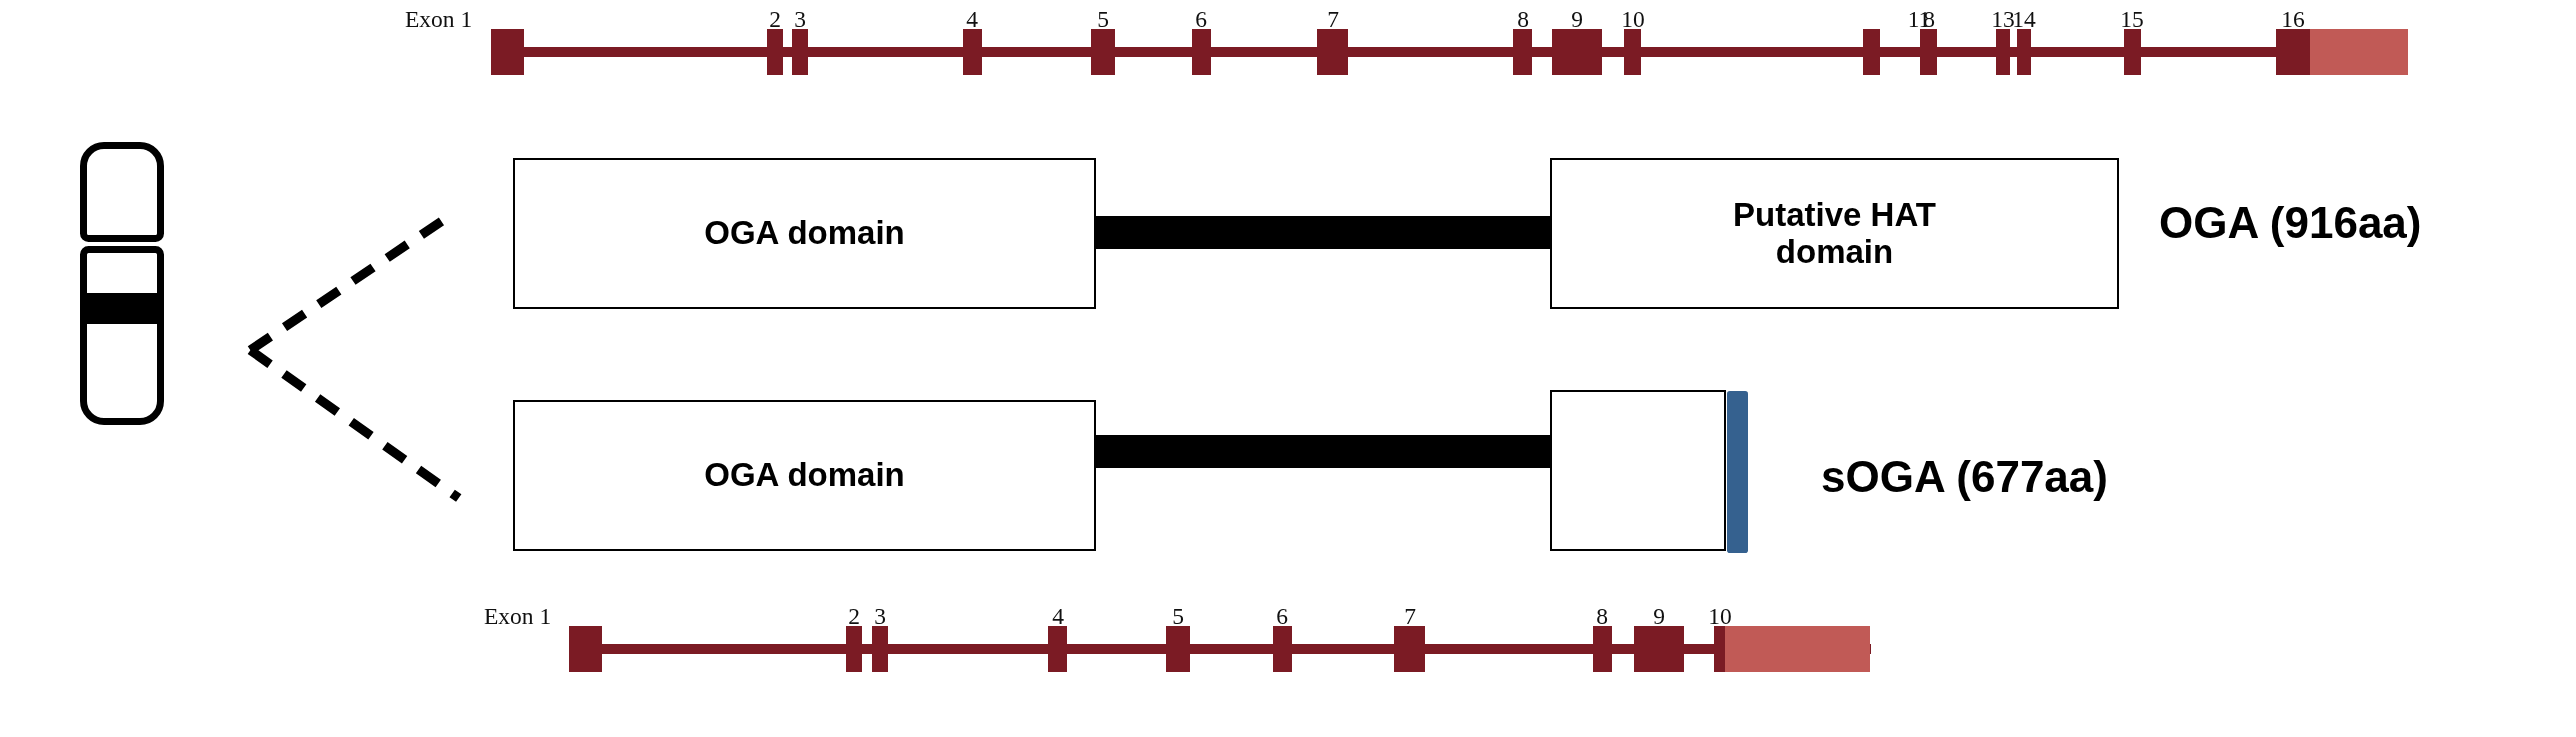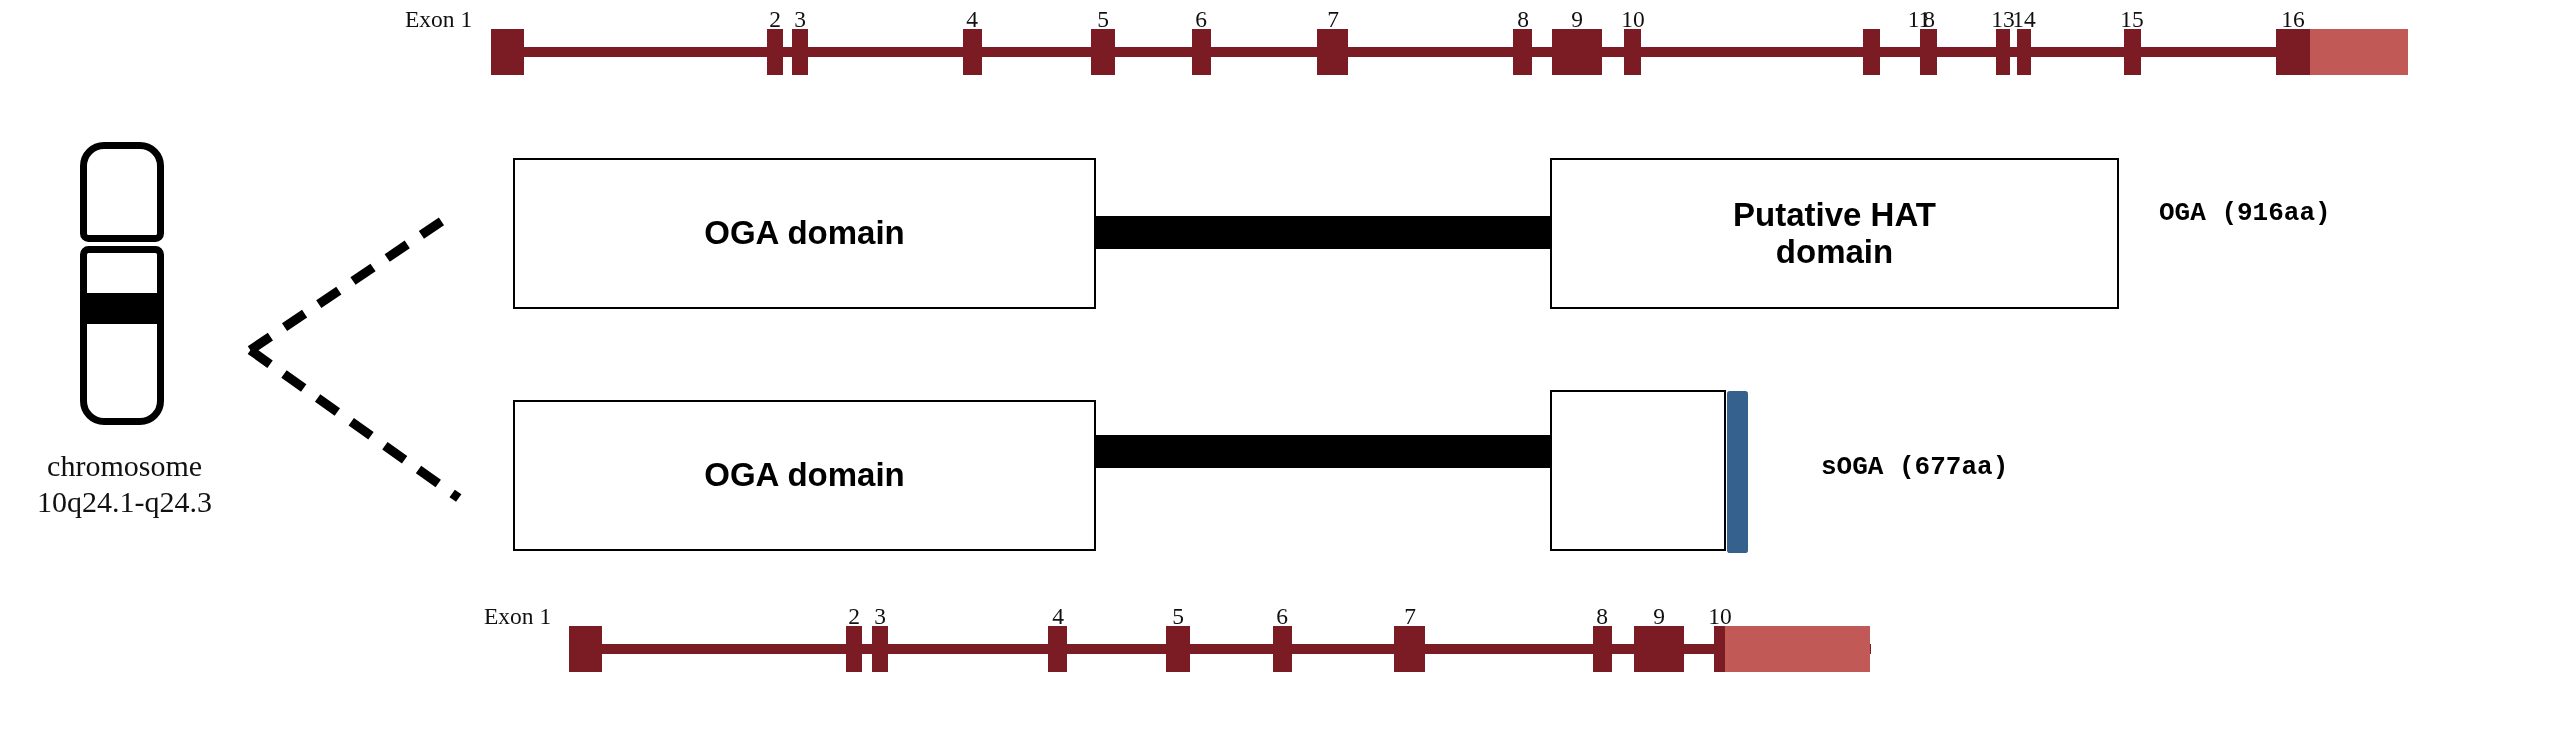--- a/index.html
+++ b/index.html
@@ -38,22 +38,22 @@
     font-weight:bold;font-size:33px;color:#000;
     font-family:"Liberation Sans",sans-serif;
   }
   .linker{
     position:absolute;background:#000000;
   }
   .cterm-blue{
     position:absolute;background:#35618F;border-radius:2.8px;
   }
   .protein-label{
-    position:absolute;font-weight:bold;font-size:26px;color:#000;
-    white-space:nowrap;font-family:Liberation Mono, monospace;
+    position:absolute;font-weight:bold;font-size:44px;color:#000;
+    white-space:nowrap;font-family:Liberation Sans, sans-serif;
   }
 
   
   .chr{position:absolute;}
   .chr-arm{
     position:absolute;left:0;width:100%;box-sizing:border-box;
     border:7.8px solid #000;background:#fff;
   }
   .chr-arm.top{top:0;height:100px;border-radius:24px 24px 8.5px 8.5px;}
   .chr-arm.bottom{top:104px;height:179px;border-radius:8.5px 8.5px 24px 24px;}
@@ -110,22 +110,20 @@
       <div class="utr" style="left: 2310px; width: 98px;"></div>
       <div class="exon" style="left: 2276px; width: 34px;"></div>
       <div class="exon-label" style="left: 2293px;">16</div>
     </div>
 
   <div class="chr" style="left:80px;top:142px;width:84px;height:284px;">
     <div class="chr-arm top"></div>
     <div class="chr-arm bottom"></div>
     <div class="chr-band" style="top:151px;height:31px;"></div>
   </div>
-  <div class="chr-caption" style="left:7.1px;top:448px;width:235px;">chromosome
-10q24.1-q24.3</div>
 
   <svg class="dashed-svg" width="2576" height="738" viewBox="0 0 3622 1037">
     <line x1="352" y1="492" x2="637" y2="300" stroke="#000" stroke-width="13" stroke-dasharray="34 24" stroke-linecap="butt"></line>
     <line x1="352" y1="492" x2="645" y2="700" stroke="#000" stroke-width="13" stroke-dasharray="34 24" stroke-linecap="butt"></line>
   </svg>
 
   <div class="linker" style="left:1095px;top:216px;width:484px;height:33px;"></div>
 
   <div class="domain-box" style="left:513px;top:158px;width:583px;height:151px;">
     <span>OGA domain</span>

